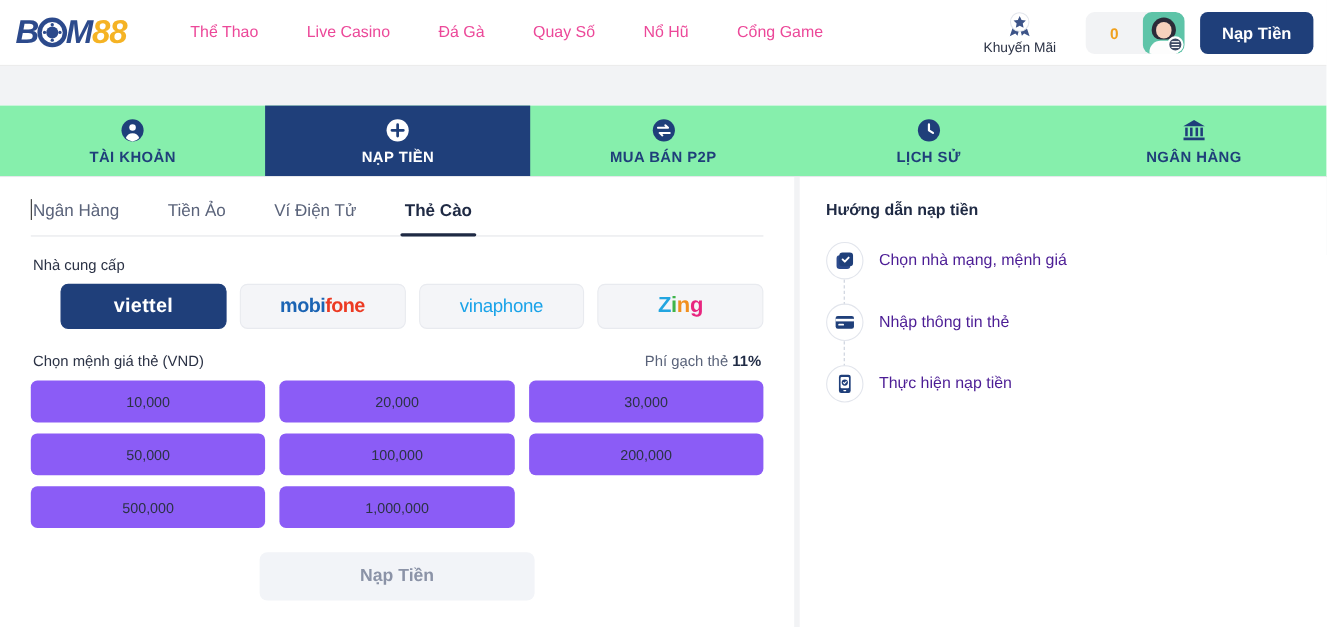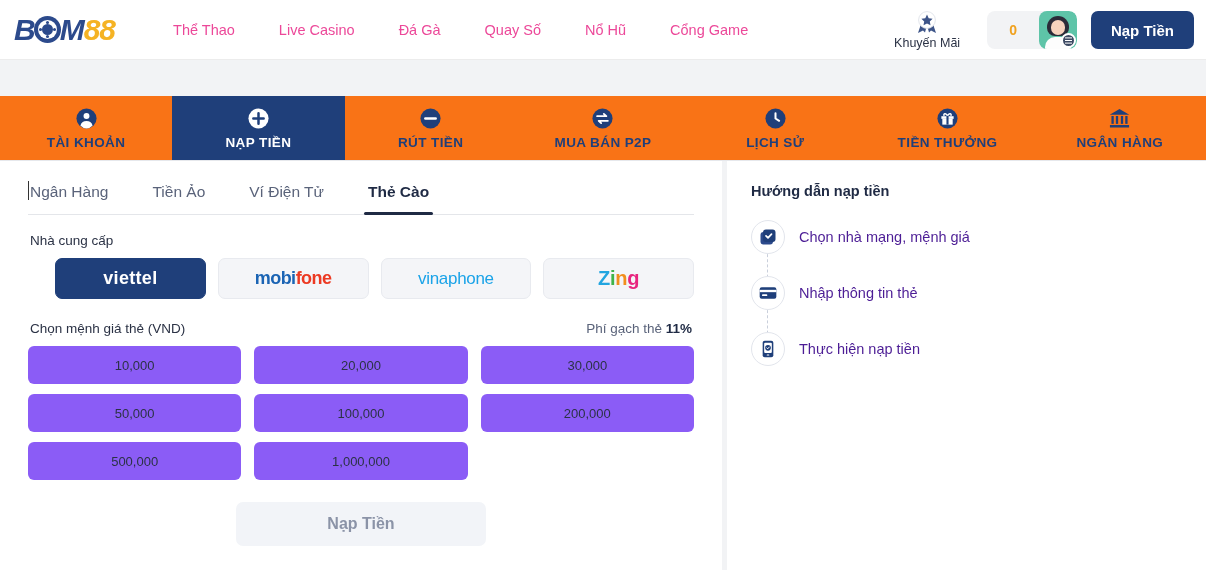--- a/index.html
+++ b/index.html
@@ -100,21 +100,21 @@
     border: none; border-radius: 7px; height: 38px; padding: 0 20px;
     cursor: pointer; white-space: nowrap;
   }
 
   
   .gap-band { height: 36px; background: #f2f3f5; width: 1206px; }
 
   
   .tabbar {
     display: flex; width: 1206px; height: 65px;
-    background: #f97316;
+    background: #86efac;
     border-bottom: 1px solid #e6e8ec;
   }
   .tab {
     flex: 1; display: flex; flex-direction: column;
     align-items: center; justify-content: center;
     cursor: pointer; color: #1f3f7a; gap: 5px;
   }
   .tab .ticon {
     width: 23px; height: 23px; display: flex;
     align-items: center; justify-content: center;
@@ -295,29 +295,20 @@
   <div class="tab active">
     <span class="ticon">
       <svg width="23" height="23" viewBox="0 0 24 24">
           <circle cx="12" cy="12" r="10.5" fill="#fff"></circle>
           <path d="M12 6.6v10.8M6.6 12h10.8" stroke="#1f3f7a" stroke-width="2.6" stroke-linecap="round"></path>
         </svg>
     </span>
     <span class="tlabel">NẠP TIỀN</span>
   </div>
 
-  <div class="tab">
-    <span class="ticon">
-      <svg width="23" height="23" viewBox="0 0 24 24">
-          <circle cx="12" cy="12" r="10.5" fill="#1f3f7a"></circle>
-          <path d="M6.6 12h10.8" stroke="#fff" stroke-width="2.6" stroke-linecap="round"></path>
-        </svg>
-    </span>
-    <span class="tlabel">RÚT TIỀN</span>
-  </div>
 
   <div class="tab">
     <span class="ticon">
       <svg width="23" height="23" viewBox="0 0 24 24">
           <circle cx="12" cy="12" r="10.5" fill="#1f3f7a"></circle>
           <path d="M6.4 9.6h9.6l-2.6-2.4M17.6 14.4H8l2.6 2.4" stroke="#fff" stroke-width="1.9" fill="none" stroke-linecap="round" stroke-linejoin="round"></path>
         </svg>
     </span>
     <span class="tlabel">MUA BÁN P2P</span>
   </div>
@@ -325,32 +316,20 @@
   <div class="tab">
     <span class="ticon">
       <svg width="23" height="23" viewBox="0 0 24 24">
           <circle cx="12" cy="12" r="10.5" fill="#1f3f7a"></circle>
           <path d="M12 6.4V12l3.8 2.4" stroke="#fff" stroke-width="2.1" fill="none" stroke-linecap="round" stroke-linejoin="round"></path>
         </svg>
     </span>
     <span class="tlabel">LỊCH SỬ</span>
   </div>
 
-  <div class="tab">
-    <span class="ticon">
-      <svg width="23" height="23" viewBox="0 0 24 24">
-          <circle cx="12" cy="12" r="10.5" fill="#1f3f7a"></circle>
-          <rect x="5.6" y="9.6" width="12.8" height="2.8" fill="#fff"></rect>
-          <rect x="6.6" y="12.4" width="10.8" height="6" fill="#fff"></rect>
-          <rect x="10.9" y="8" width="2.2" height="10.4" fill="#1f3f7a"></rect>
-          <path d="M12 9.2c-1.6-3.6-5-2-3.4.1M12 9.2c1.6-3.6 5-2 3.4.1" stroke="#fff" stroke-width="1.5" fill="none"></path>
-        </svg>
-    </span>
-    <span class="tlabel">TIỀN THƯỞNG</span>
-  </div>
 
   <div class="tab">
     <span class="ticon">
       <svg width="23" height="23" viewBox="0 0 24 24">
           <path d="M12 2.2 22.2 8H1.8Z" fill="#1f3f7a"></path>
           <rect x="3.6" y="9.4" width="2.4" height="8.2" fill="#1f3f7a"></rect>
           <rect x="8.2" y="9.4" width="2.4" height="8.2" fill="#1f3f7a"></rect>
           <rect x="13.4" y="9.4" width="2.4" height="8.2" fill="#1f3f7a"></rect>
           <rect x="18" y="9.4" width="2.4" height="8.2" fill="#1f3f7a"></rect>
           <rect x="2" y="18.8" width="20" height="2.6" fill="#1f3f7a"></rect>

